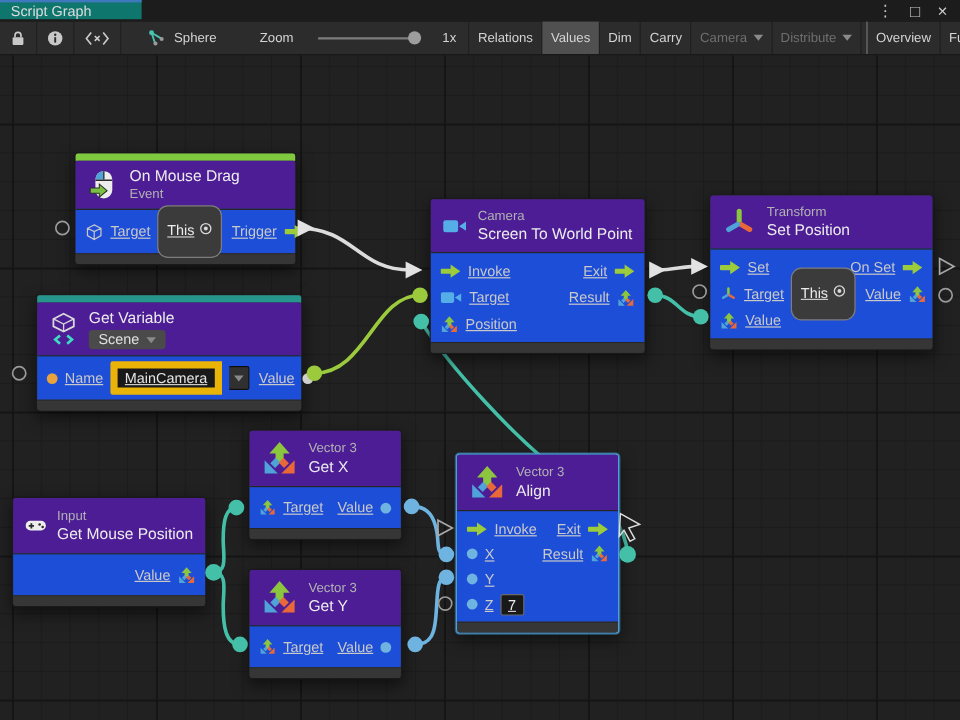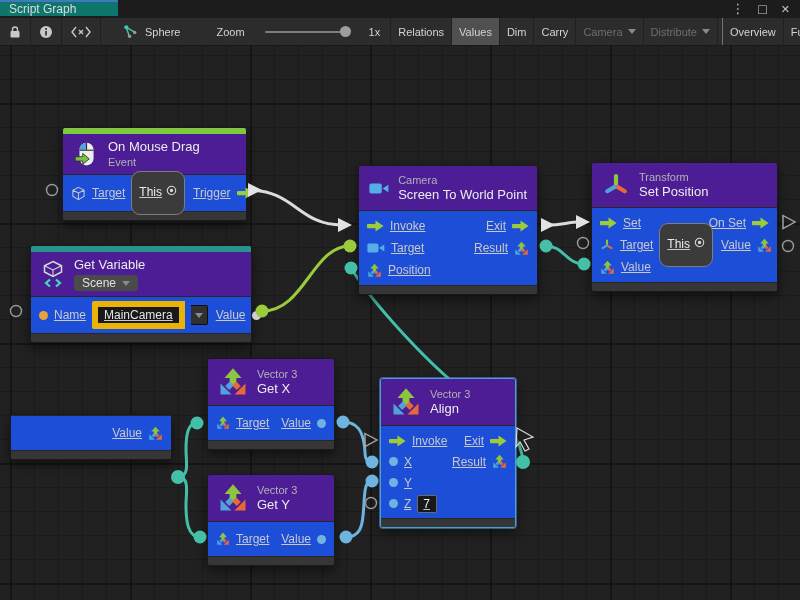--- a/index.html
+++ b/index.html
@@ -499,20 +499,29 @@
             <span>Z</span>
             <span class="zfield">7</span>
             </span>
           <span class="pr"></span>
         </div>
       </div>
       <div class="nfoot"></div>
     </div>
 
     <div class="node" style="left:10px;top:368px;width:162px;z-index:2">
+      <div class="nhead" style="padding:8px 10px">
+        <svg width="30" height="20">
+            <use href="#s-pad"></use>
+          </svg>
+        <div>
+          <div class="cat">Input</div>
+          <div class="title">Get Mouse Position</div>
+        </div>
+      </div>
       <div class="nbody">
         <div class="prow" style="height:26px">
           <span class="pl"></span>
           <span class="pr">
               <span>Value</span>
             <svg class="pic" width="15" height="15">
                 <use href="#s-vec3"></use>
               </svg>
             </span>
         </div>

